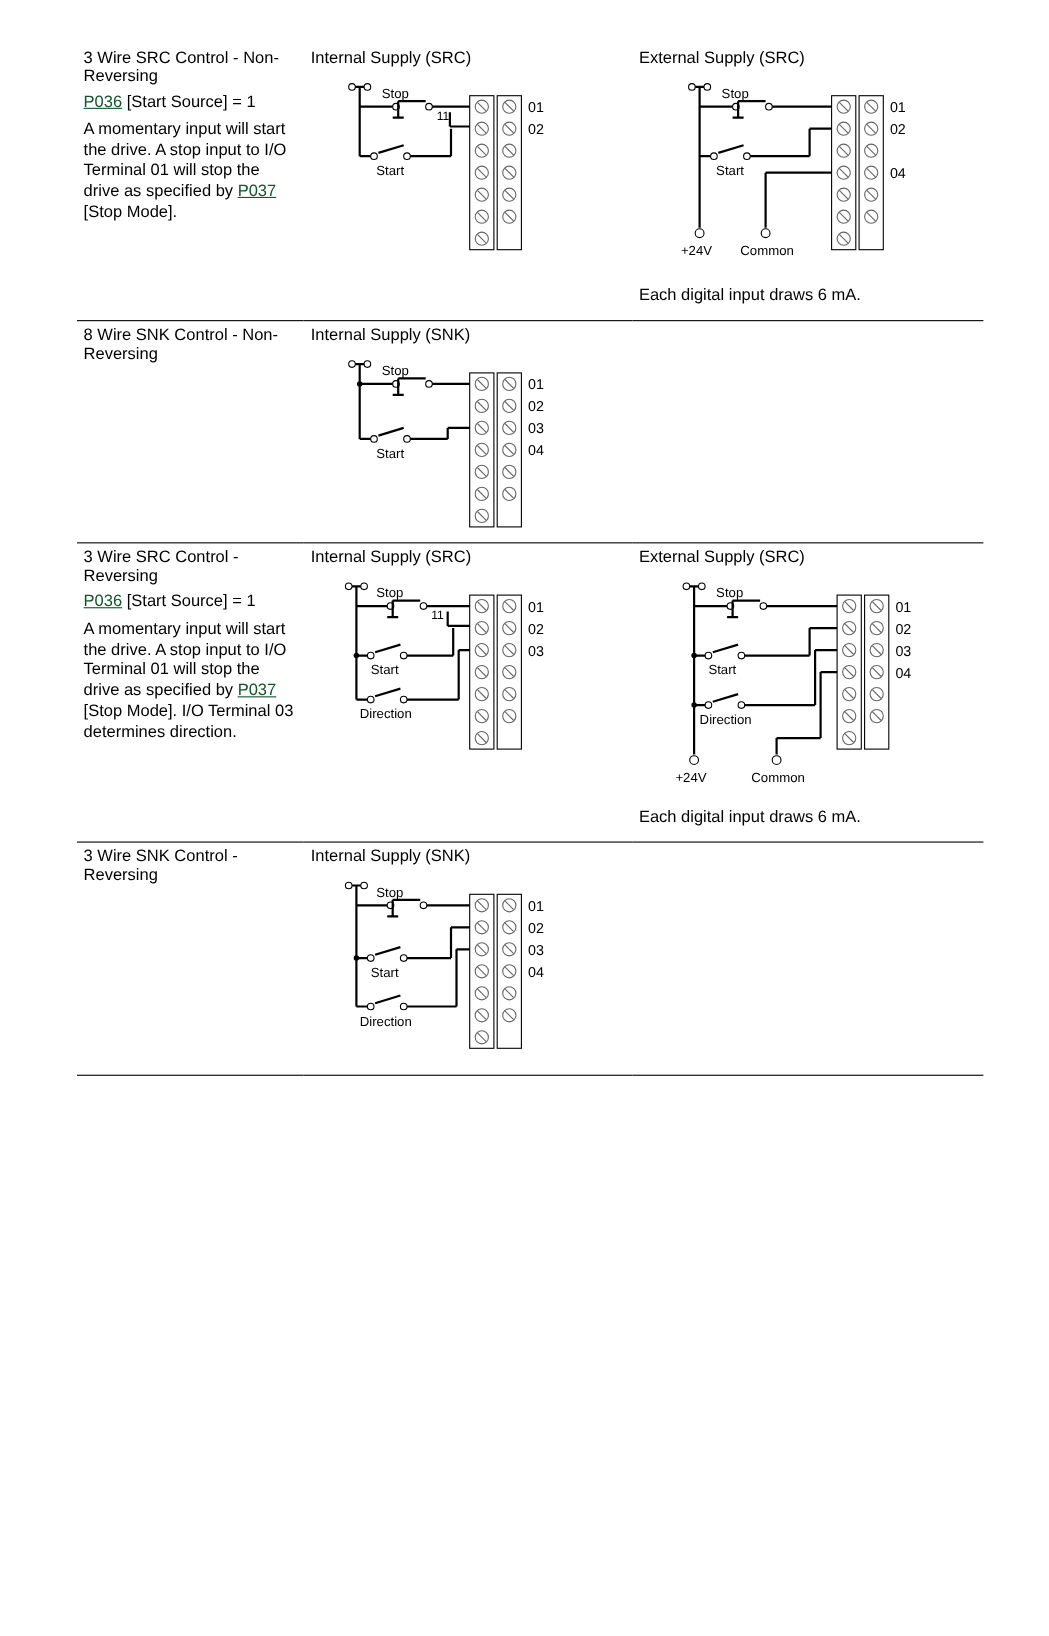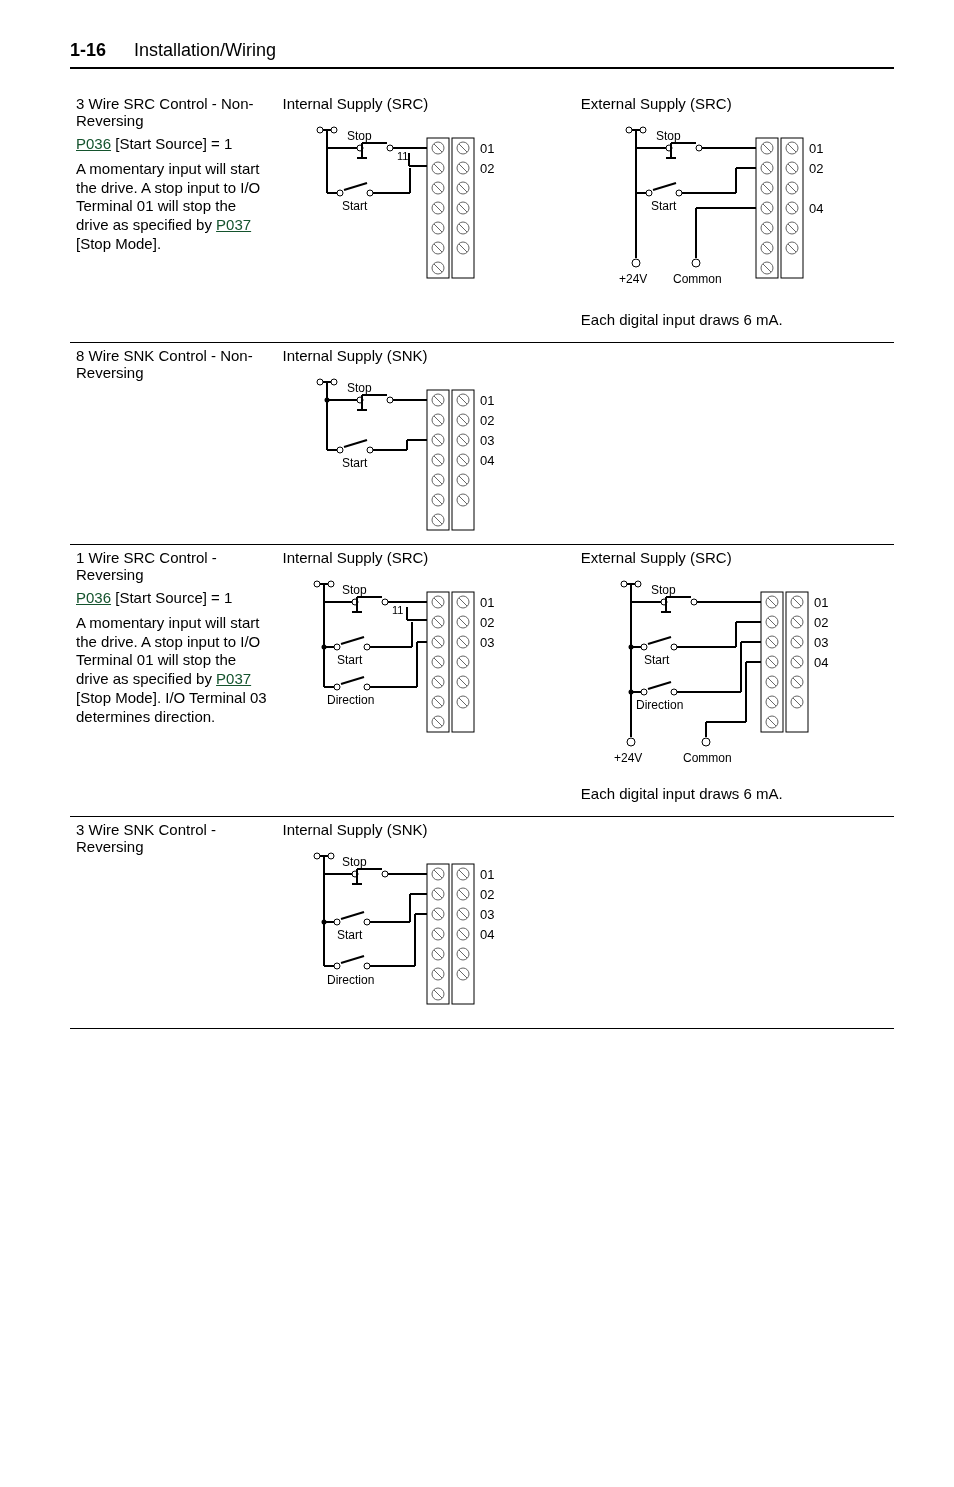--- a/index.html
+++ b/index.html
@@ -87,24 +87,20 @@
   }
   svg {
     display: block;
   }
 </style>
 </head>
 <body>
 
 <div class="page">
 
-  <div class="header-line">
-    <span class="page-num">1-16</span>
-    <span class="page-title">Installation/Wiring</span>
-  </div>
 
   <table class="main">
     <tbody>
 
     <tr class="row-border">
       <td class="col-input">
         <div class="bold">3 Wire SRC Control - Non-Reversing</div>
         <div class="desc">
           <span class="link">P036</span><span> [Start Source] = 1</span>
         </div>
@@ -319,21 +315,21 @@
           <line x1="125" y1="70" x2="145" y2="70" stroke="#000" stroke-width="2"></line>
           <text x="60" y="97" font-size="12">Start</text>
 
           <circle cx="45" cy="30" r="2.5" fill="#000"></circle>
         </svg>
       </td>
     </tr>
 
     <tr class="row-border">
       <td class="col-input">
-        <div class="bold">1 Wire SRC Control - Reversing</div>
+        <div class="bold">3 Wire SRC Control - Reversing</div>
         <div class="desc">
           <span class="link">P036</span><span> [Start Source] = 1</span>
         </div>
         <div class="desc">
           <span>A momentary input will start the drive. A stop input to I/O Terminal 01 will stop the drive as specified by </span><span class="link">P037</span><span> [Stop Mode]. I/O Terminal 03 determines direction.</span>
         </div>
       </td>
       <td class="col-diag">
         <div class="diag-label">Internal Supply (SRC)</div>
         <svg width="230" height="180">

